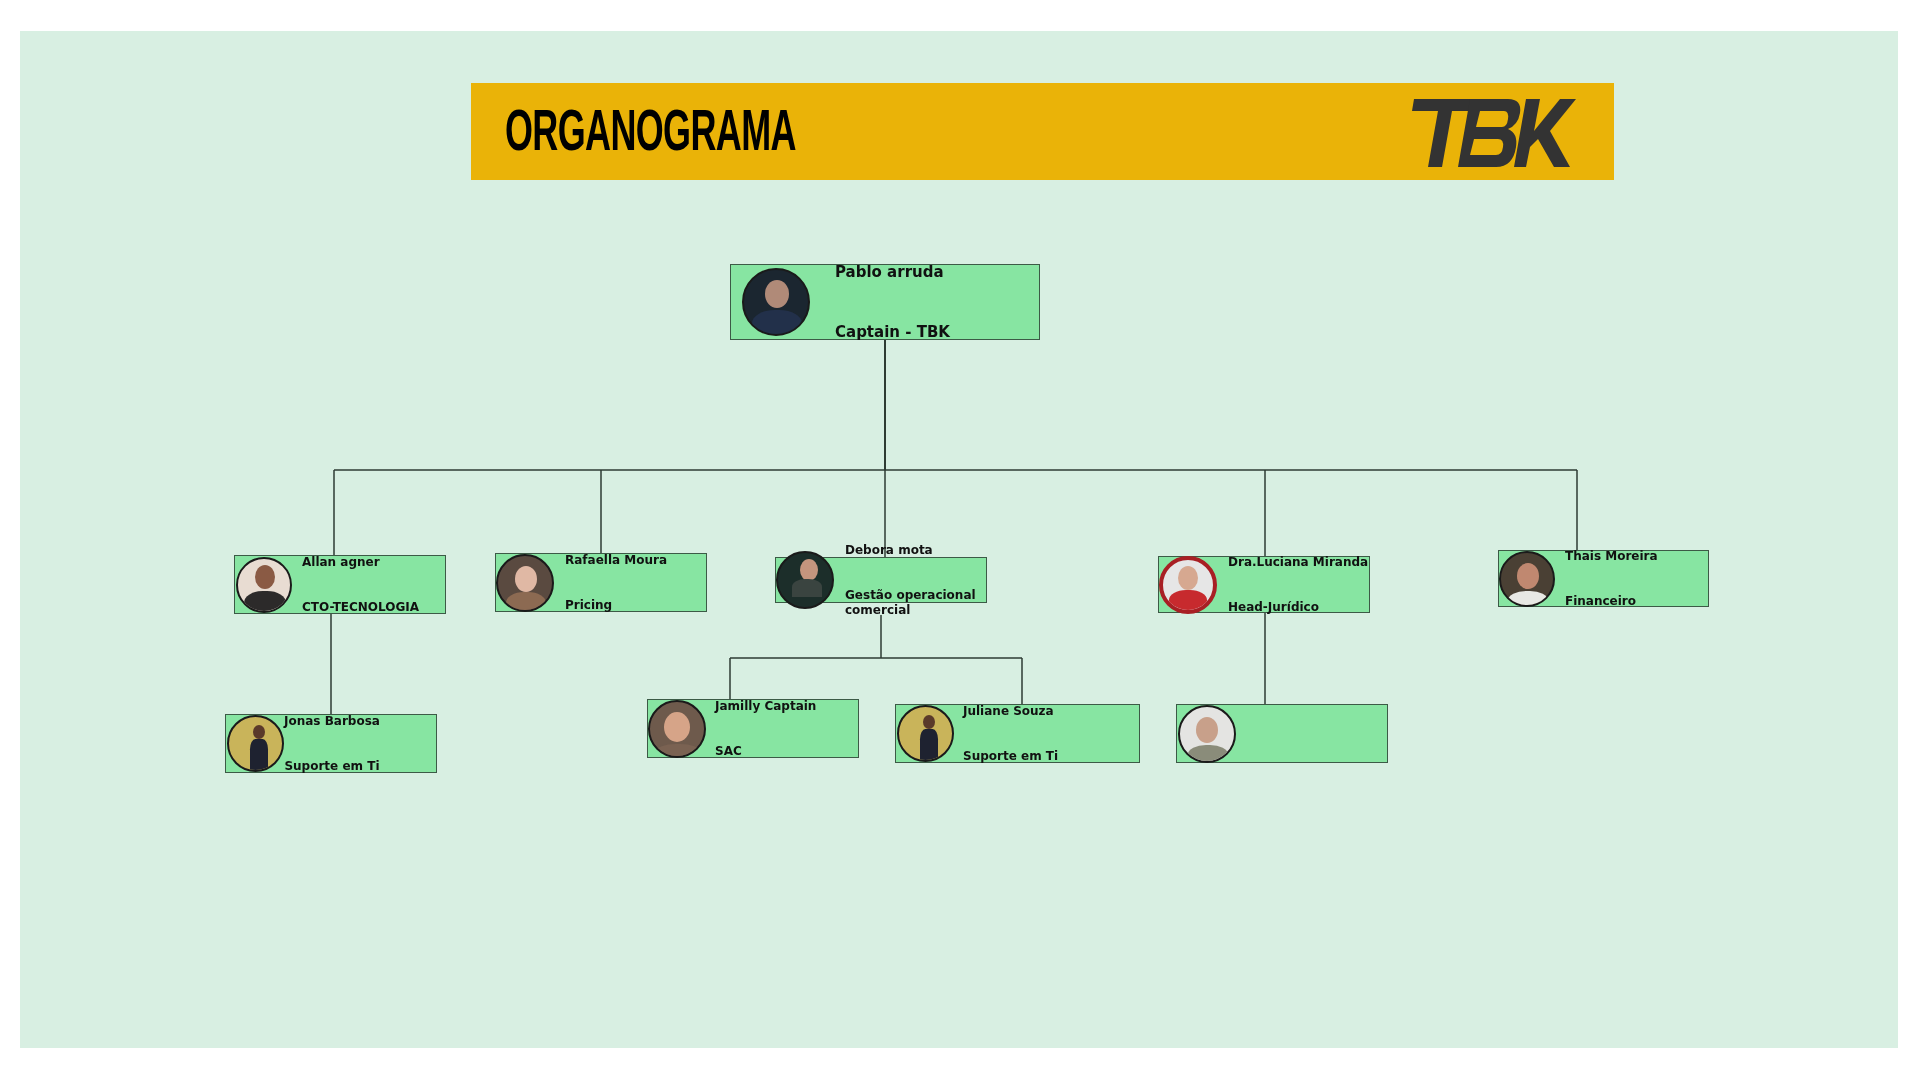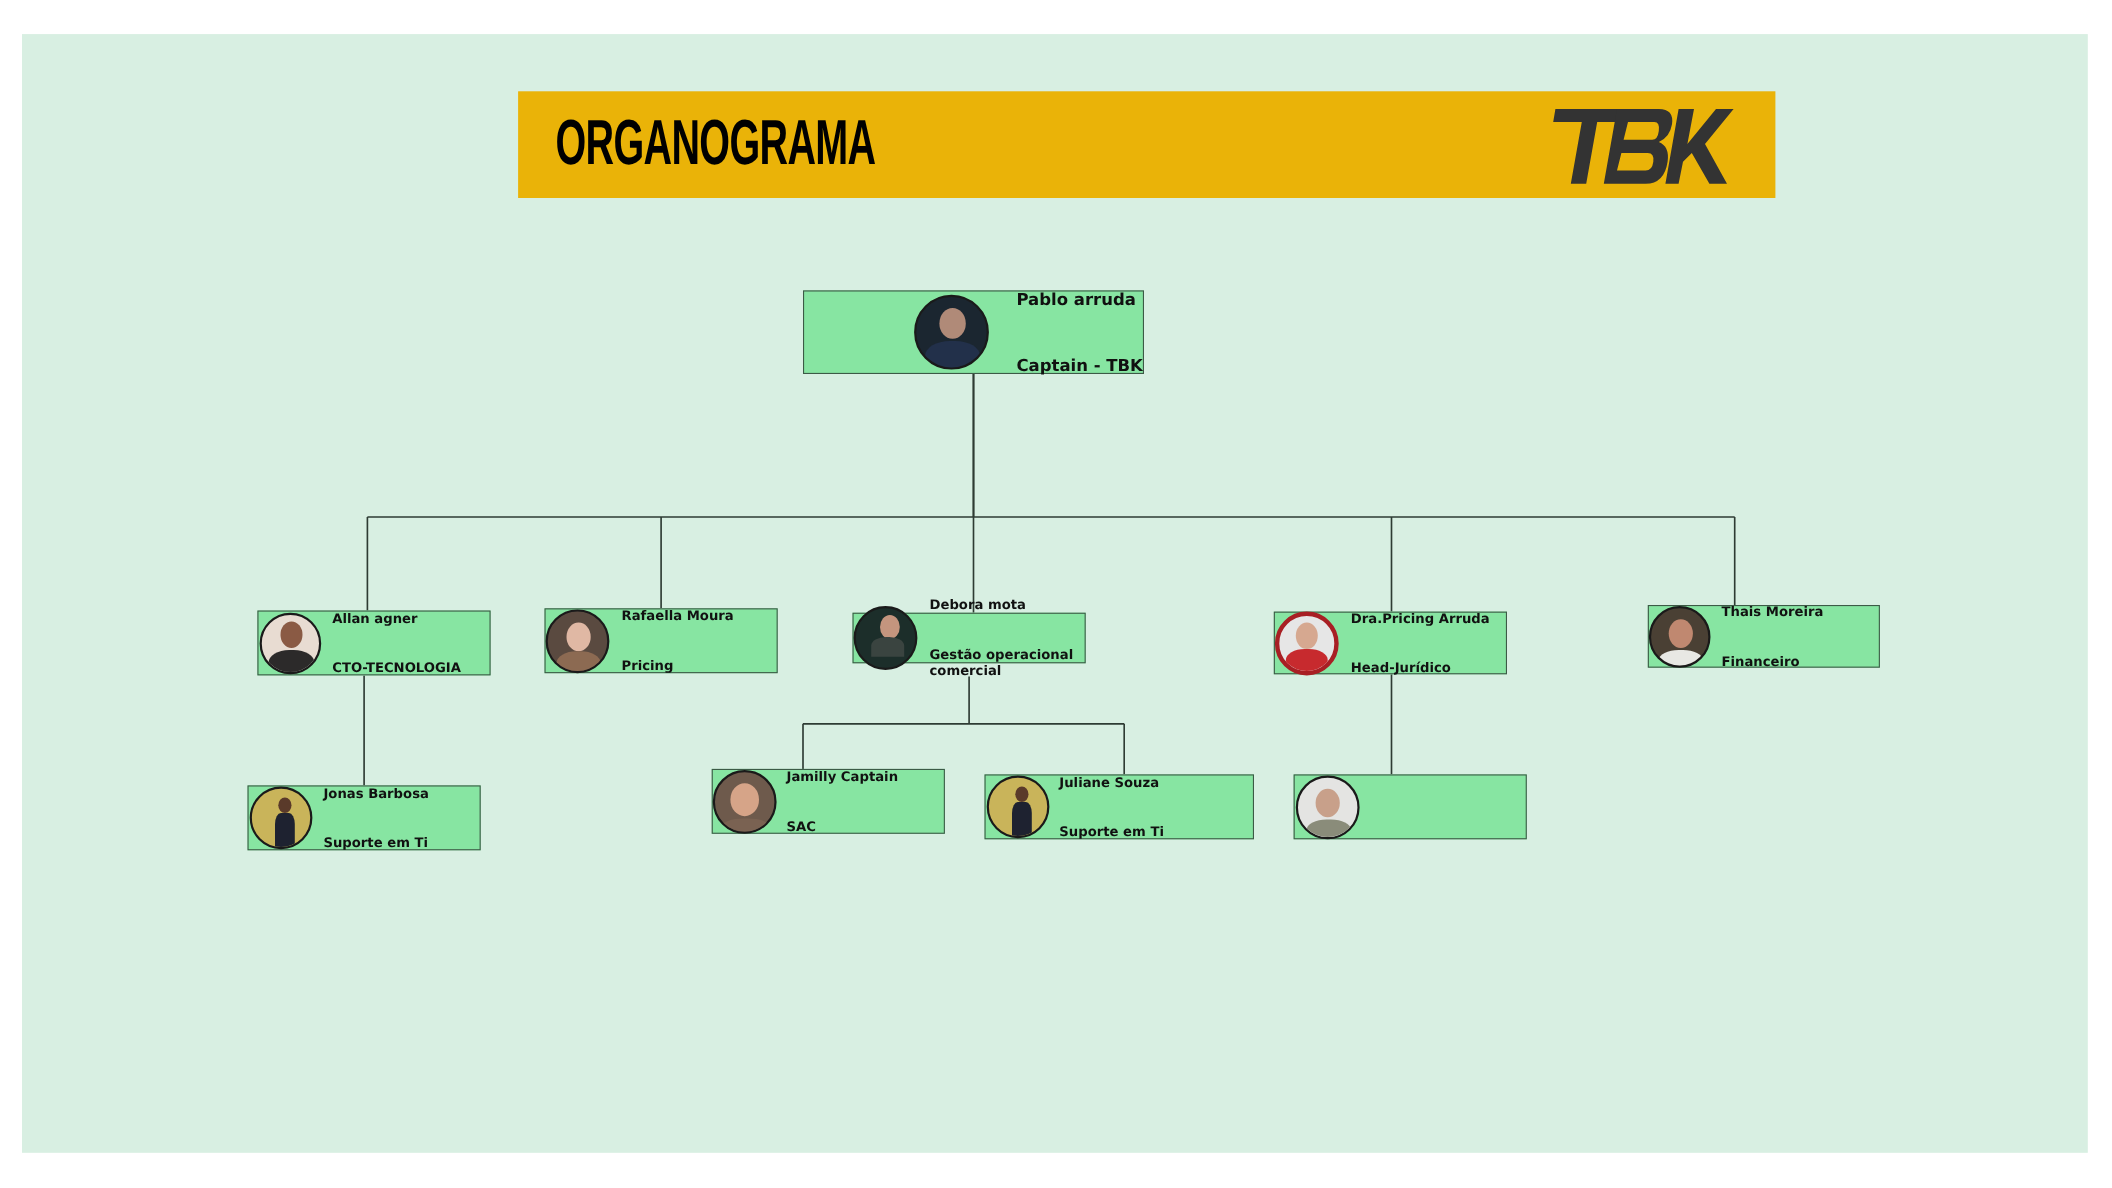--- a/index.html
+++ b/index.html
@@ -78,21 +78,21 @@
 
     <line x1="881" y1="615" x2="881" y2="658"></line>
     <line x1="730" y1="658" x2="1022" y2="658"></line>
     <line x1="730" y1="658" x2="730" y2="699"></line>
     <line x1="1022" y1="658" x2="1022" y2="704"></line>
 
     <line x1="1265" y1="613" x2="1265" y2="704"></line>
   </g>
 </svg>
 
-<div class="node root" style="left:730px;top:264px;width:310px;height:76px;justify-content:flex-end;">
+<div class="node root" style="left:730px;top:264px;width:310px;height:76px;">
   <div class="avatar" style="width:68px;height:68px;margin-left:11px;background:#1b2630;">
     <div class="head" style="width:24px;height:28px;left:21px;top:10px;background:#b08a78;"></div>
     <div class="body" style="width:50px;height:30px;left:8px;top:40px;background:#22304a;"></div>
   </div>
   <div class="node-text" style="margin-left:25px;">
     <div>Pablo arruda</div>
     <div>Captain - TBK</div>
   </div>
 </div>
 
@@ -129,42 +129,42 @@
 comercial</div>
   </div>
 </div>
 
 <div class="node" style="left:1158px;top:556px;width:212px;height:57px;">
   <div class="avatar" style="width:58px;height:58px;margin-left:0;background:#e6e6e6;border:4px solid #a81f24;">
     <div class="head" style="width:20px;height:24px;left:15px;top:6px;background:#d6a890;"></div>
     <div class="body" style="width:38px;height:22px;left:6px;top:30px;background:#c72a2e;"></div>
   </div>
   <div class="node-text" style="margin-left:11px;">
-    <div>Dra.Pricing Arruda</div>
+    <div>Dra.Luciana Miranda</div>
     <div>Head-Jurídico</div>
   </div>
 </div>
 
 <div class="node" style="left:1498px;top:550px;width:211px;height:57px;">
   <div class="avatar" style="width:56px;height:56px;margin-left:0;background:#4a4034;">
     <div class="head" style="width:22px;height:26px;left:16px;top:10px;background:#c08870;"></div>
     <div class="body" style="width:40px;height:20px;left:7px;top:38px;background:#e8e8e4;"></div>
   </div>
   <div class="node-text" style="margin-left:10px;">
     <div>Thais Moreira</div>
     <div>Financeiro</div>
   </div>
 </div>
 
 <div class="node" style="left:225px;top:714px;width:212px;height:59px;">
   <div class="avatar" style="width:57px;height:57px;margin-left:1px;background:#c9b45a;">
     <div class="head" style="width:12px;height:14px;left:24px;top:8px;background:#5a3a2a;"></div>
     <div class="body" style="width:18px;height:34px;left:21px;top:22px;background:#1e2230;border-radius:30% 30% 0 0;"></div>
   </div>
-  <div class="node-text" style="margin-left:10px;">
+  <div class="node-text" style="text-align:center;">
     <div>Jonas Barbosa</div>
     <div>Suporte em Ti</div>
   </div>
 </div>
 
 <div class="node" style="left:647px;top:699px;width:212px;height:59px;">
   <div class="avatar" style="width:58px;height:58px;margin-left:0;background:#6e5a4c;">
     <div class="head" style="width:26px;height:30px;left:14px;top:10px;background:#d6a488;"></div>
     <div class="body" style="width:44px;height:18px;left:6px;top:42px;background:#7a6252;"></div>
   </div>

